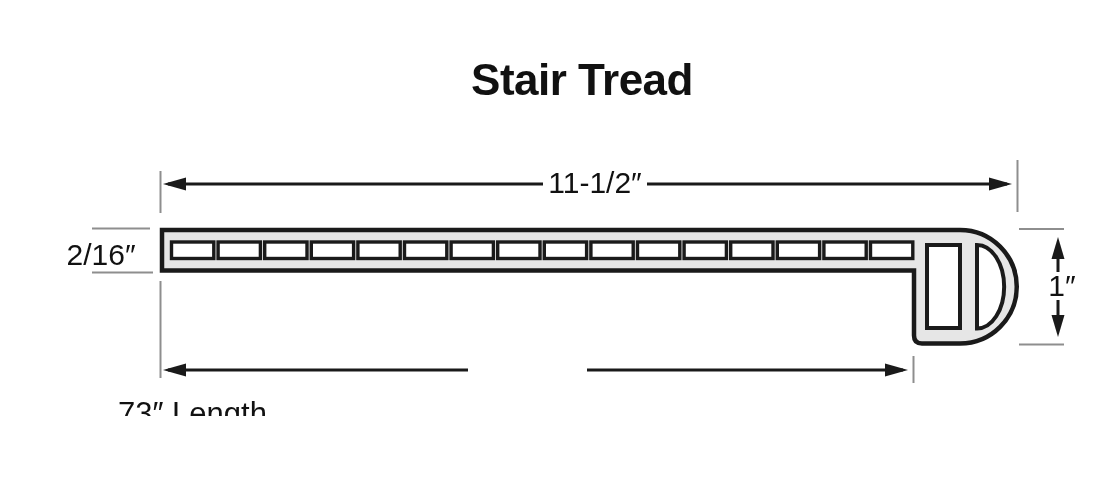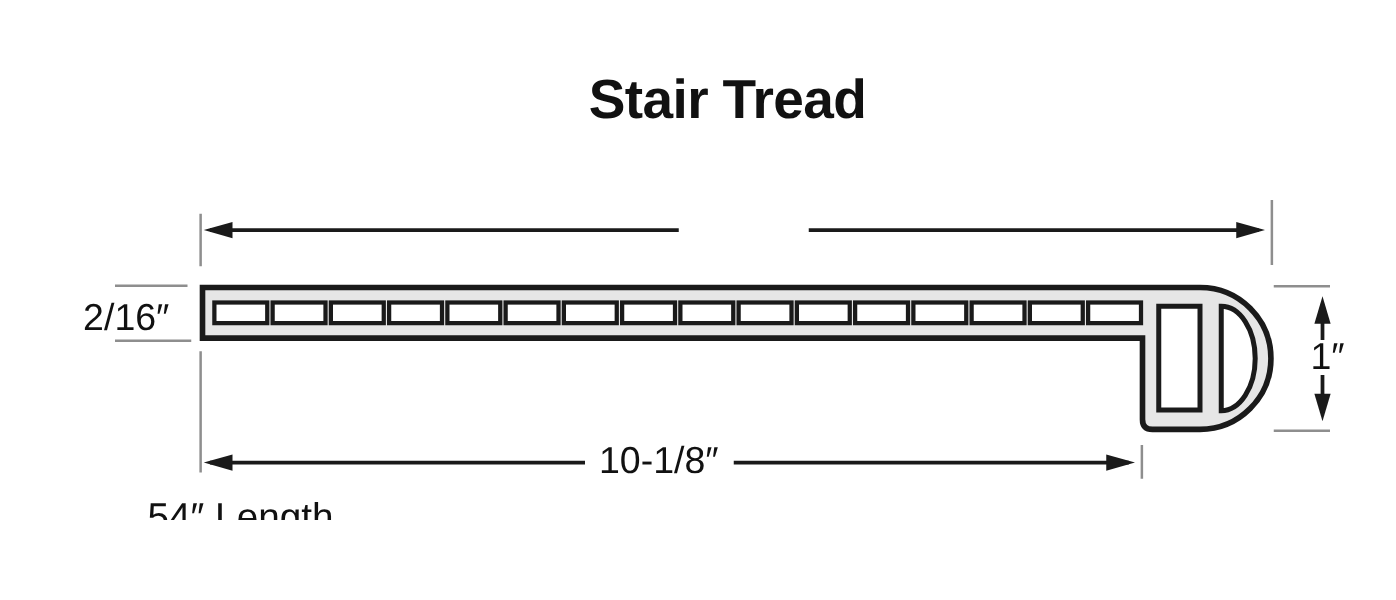--- a/index.html
+++ b/index.html
@@ -141,18 +141,18 @@
     </g>
 
     <g>
       <line class="dim" x1="1058" y1="256" x2="1058" y2="272"></line>
       <line class="dim" x1="1058" y1="300" x2="1058" y2="318"></line>
       <polygon class="arrow" points="1058,237 1051.5,259 1064.5,259"></polygon>
       <polygon class="arrow" points="1058,337 1051.5,315 1064.5,315"></polygon>
     </g>
   </svg>
 
-  <div class="label" id="label-bottom">10-1/8″</div>
+  <div class="label" id="label-top">11-1/2″</div>
   <div class="label" id="label-thick">2/16″</div>
   <div class="label" id="label-nose">1″</div>
-  <div id="label-length">54″ Length</div>
+  <div id="label-length">73″ Length</div>
 
 </div>
 
 </body></html>

